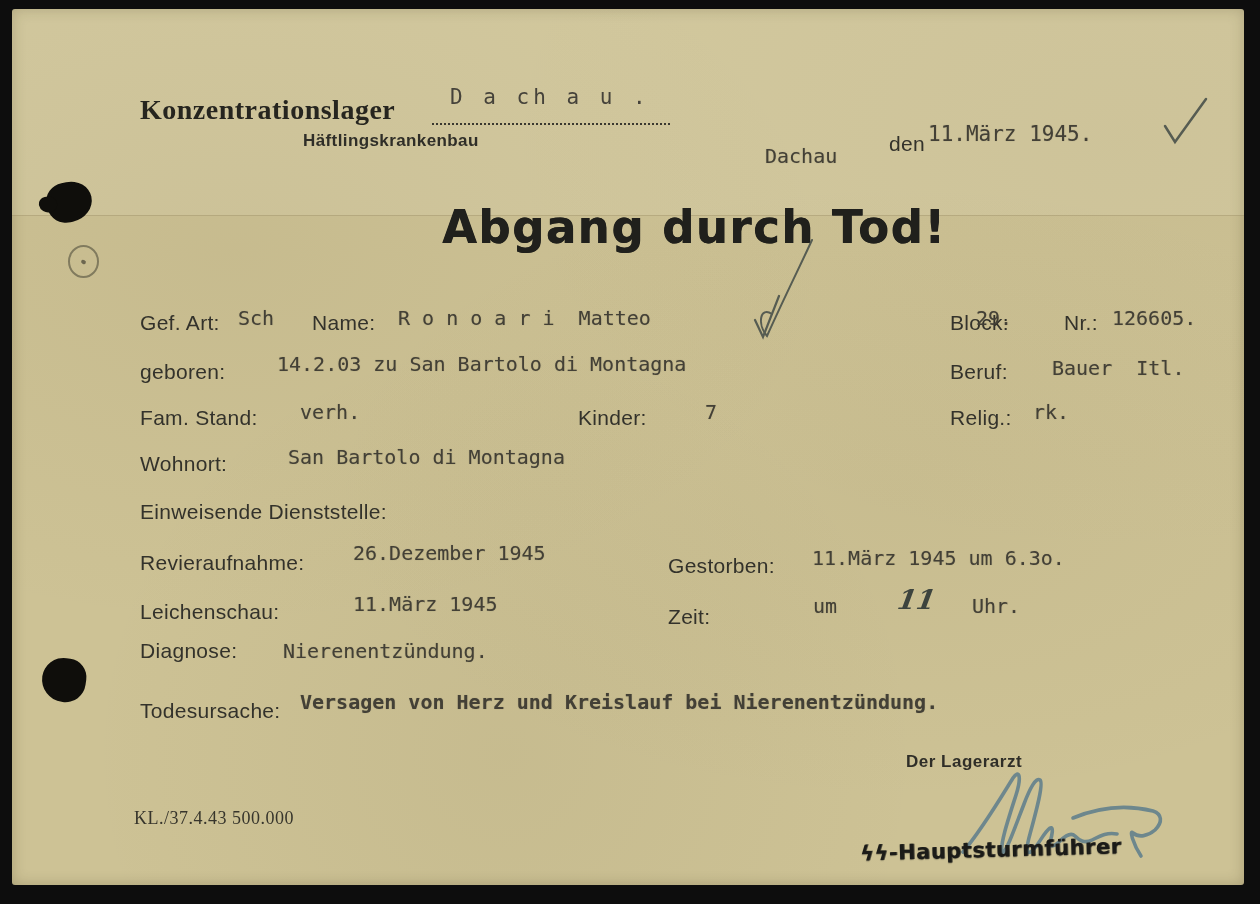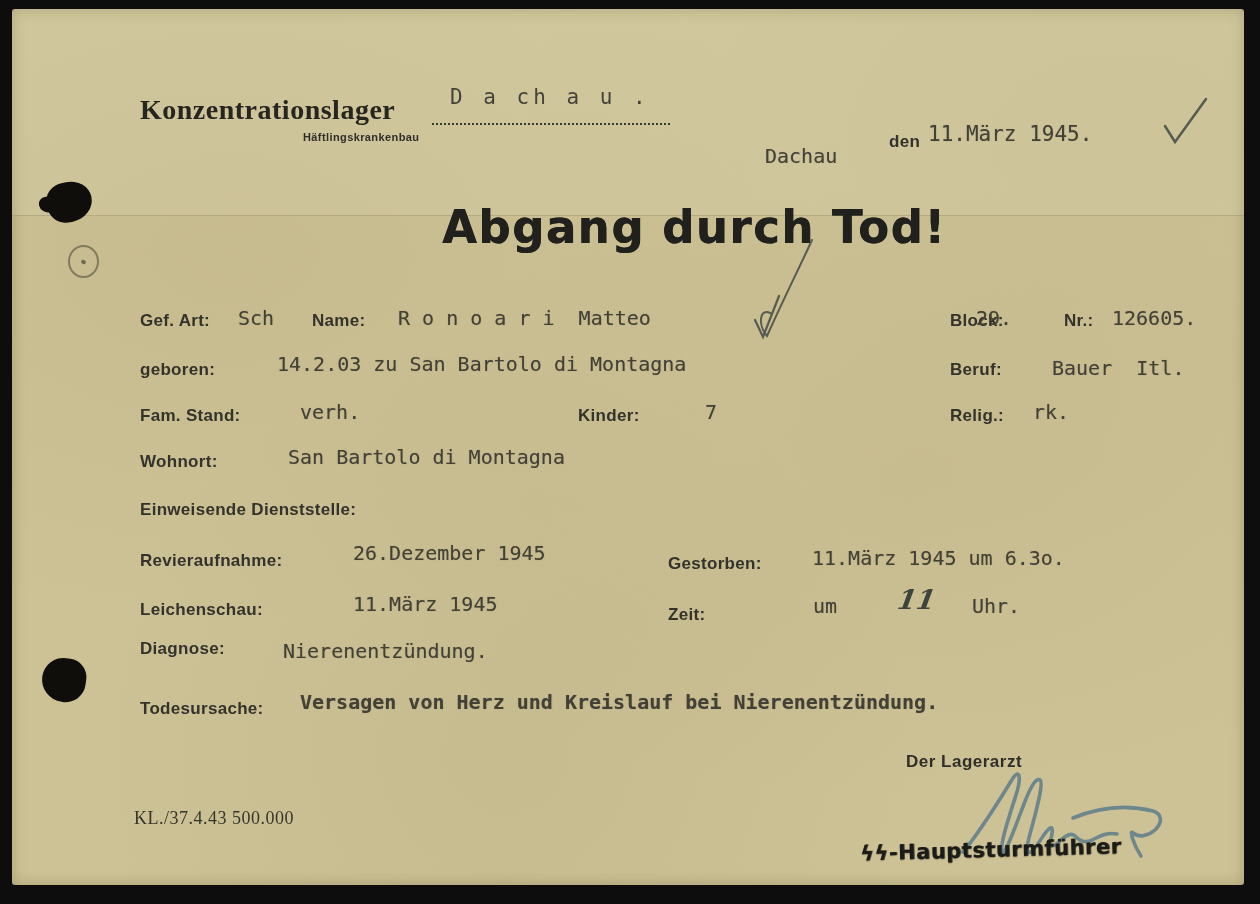--- a/index.html
+++ b/index.html
@@ -25,43 +25,43 @@
   
   .crease-band{
     position:absolute; left:12px; top:9px; right:16px; height:206px;
     background:rgba(255,252,235,0.10);
     border-bottom:1px solid rgba(125,110,70,0.30);
     border-radius:3px 3px 0 0;
   }
   .lbl{
     position:absolute;
     font-family:"Liberation Sans", sans-serif;
-    font-weight:bold;
-    font-size:17px;
+    font-weight:normal;
+    font-size:21px;
     color:#33322b;
     letter-spacing:0.3px;
     white-space:pre;
   }
   .typed{
     position:absolute;
     font-family:"DejaVu Sans Mono", monospace;
     font-size:20px;
     color:#434036;
     white-space:pre;
     text-shadow:0 0 1px rgba(64,61,52,0.35);
   }
   .camp-title{
     position:absolute; left:140px; top:94px;
     font-family:"Liberation Serif", serif;
     font-weight:bold; font-size:28px; color:#26251f;
     letter-spacing:0.5px;
   }
   .camp-sub{
     position:absolute; left:303px; top:131px;
-    font-weight:bold; font-size:11px; color:#2f2e28; letter-spacing:0.4px;
+    font-weight:bold; font-size:17px; color:#2f2e28; letter-spacing:0.4px;
   }
   .camp-line{
     position:absolute; left:432px; top:118px; width:238px; height:5px;
     border-bottom:2px dotted #3a382f;
   }
   .camp-typed{
     position:absolute; left:450px; top:85px;
     font-family:"DejaVu Sans Mono", monospace;
     font-size:21px; color:#45423a; letter-spacing:4px; white-space:pre;
   }

